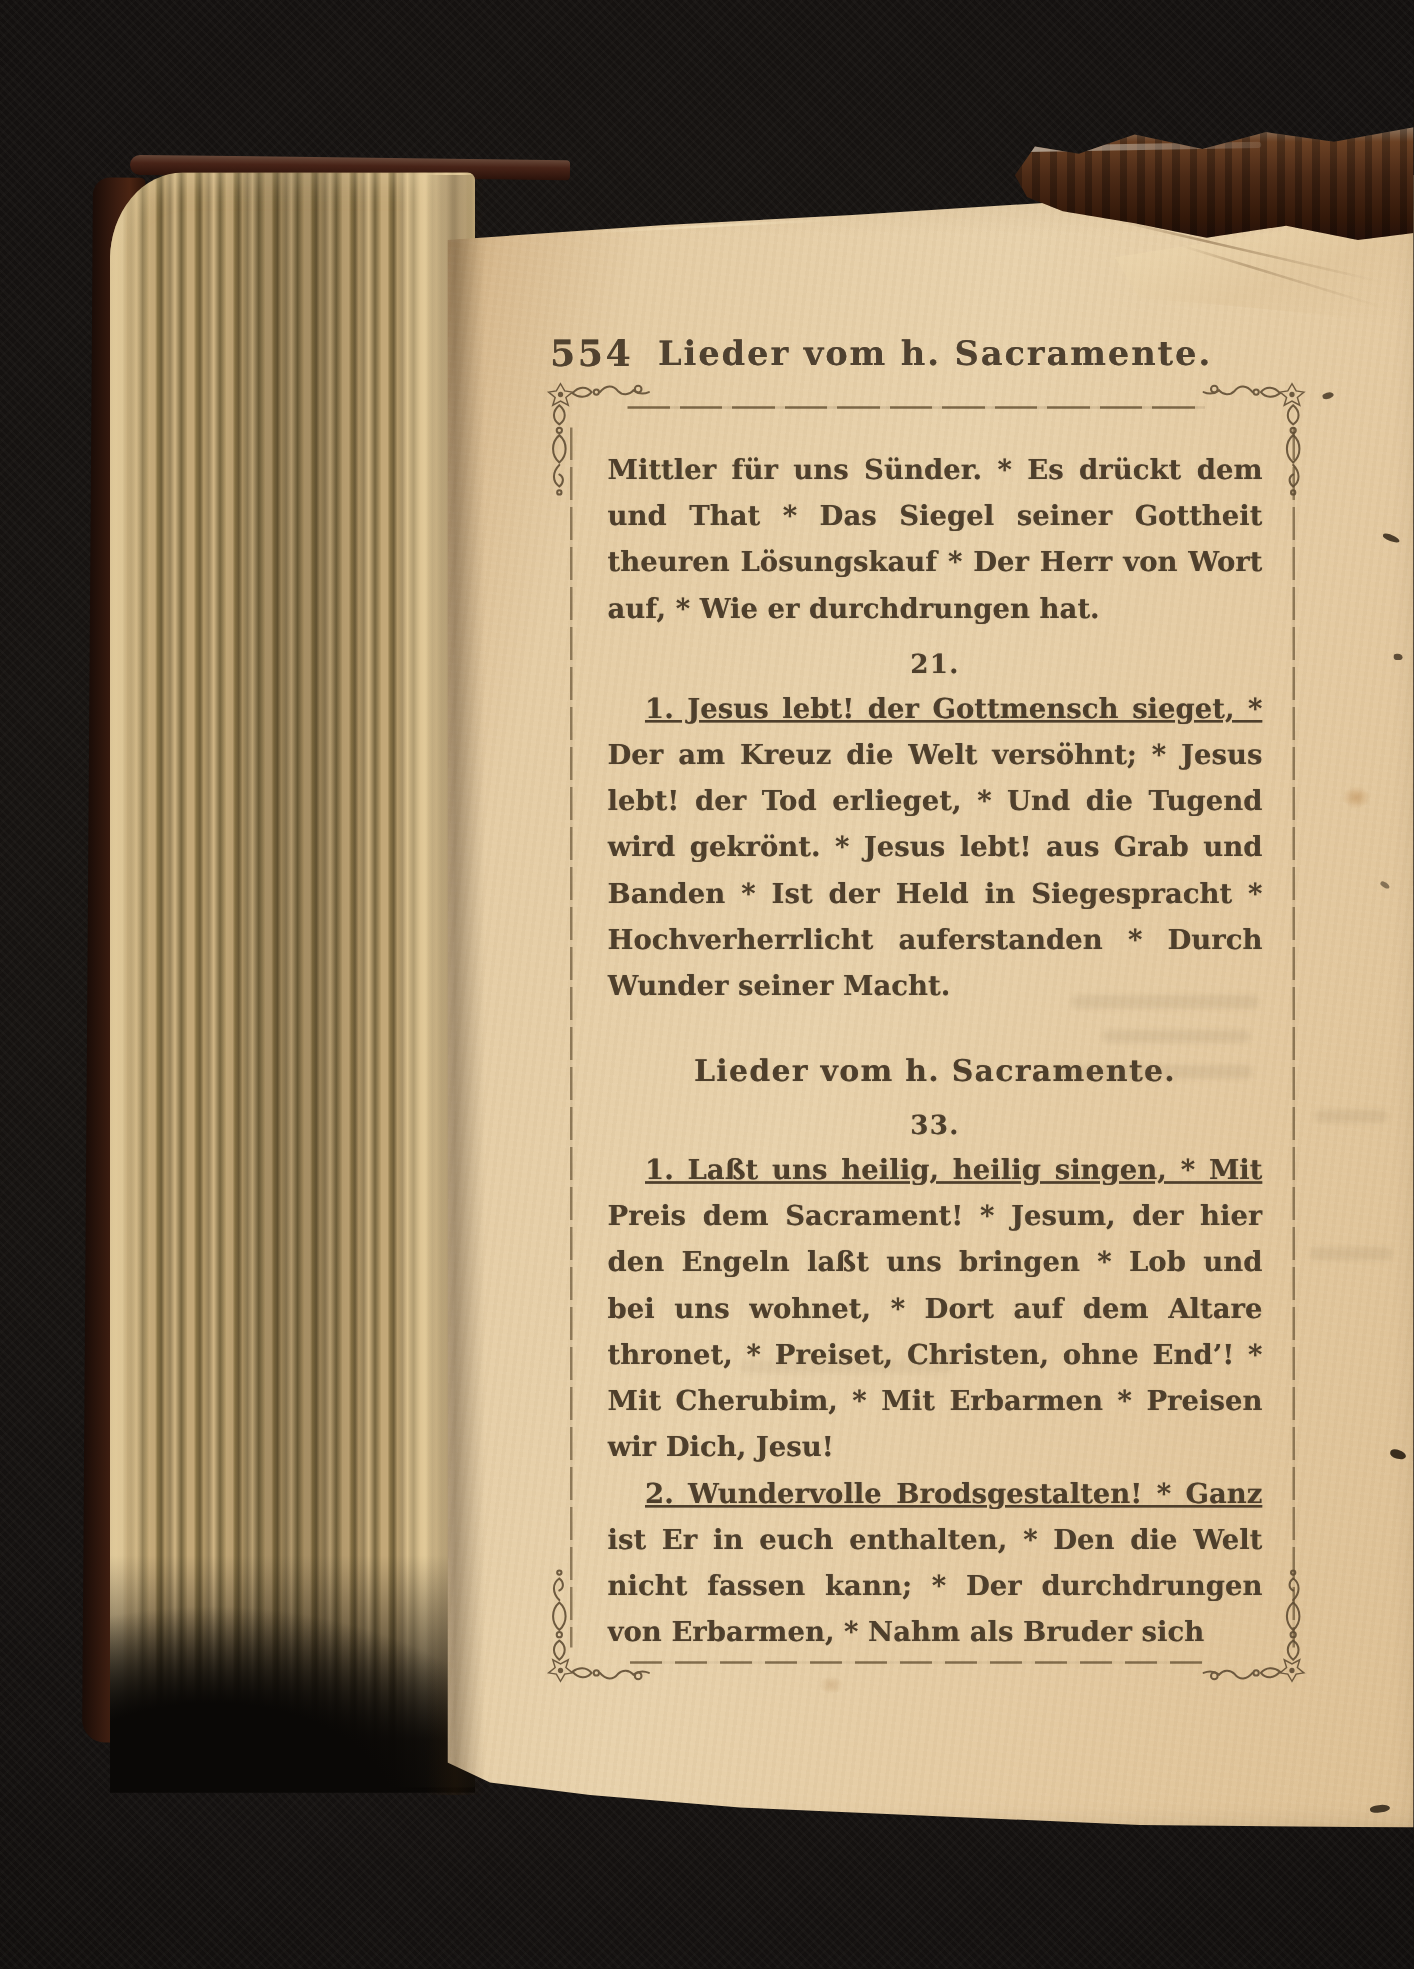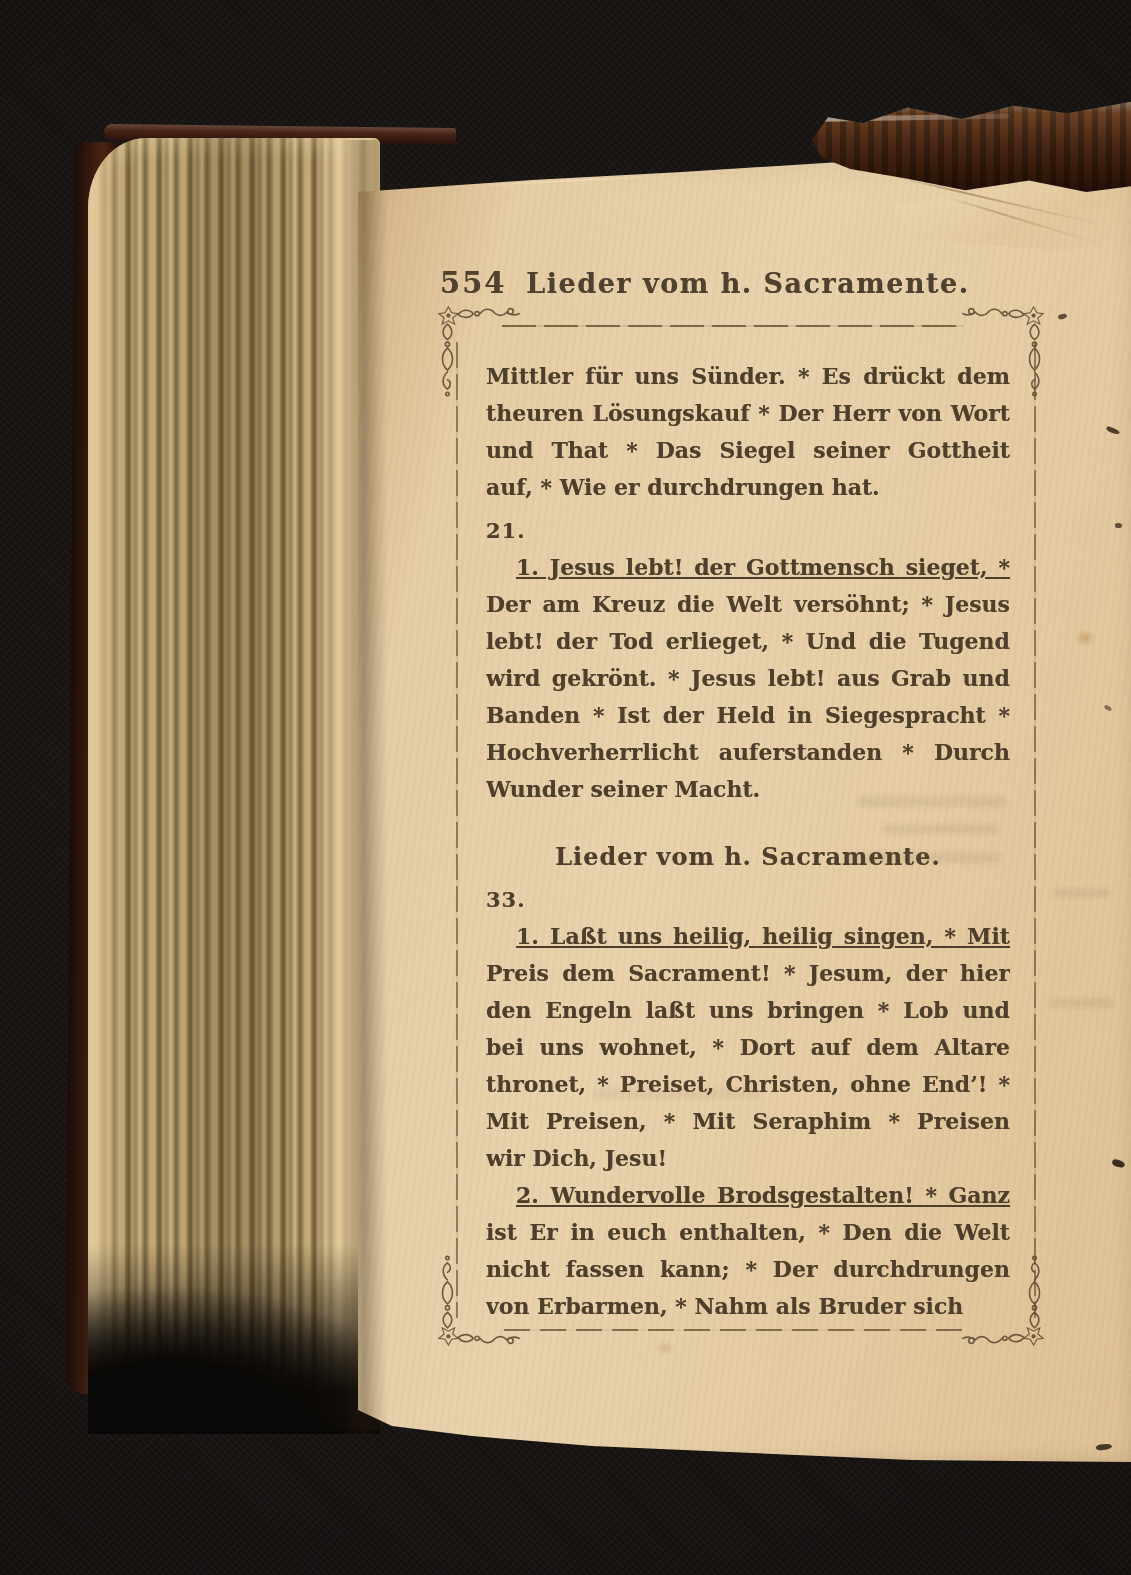--- a/index.html
+++ b/index.html
@@ -114,21 +114,21 @@
   
   .text-column{
     left:134px;top:230px;width:524px;
     font-size:22px;line-height:37px;font-weight:bold;color:#4e3f2c;
     text-shadow:0 0 .6px rgba(78,63,44,.55);
   }
   .para{margin:0;}
   .tl{text-align:justify;text-align-last:justify;height:37px;overflow:hidden;}
   .tl.last{text-align-last:left;}
   .tl.first{text-indent:30px;text-decoration:underline;}
-  .hymn-number{margin-top:6px;height:37px;font-size:21px;letter-spacing:1px;}
+  .hymn-number{text-align:center;margin-top:6px;height:37px;font-size:21px;letter-spacing:1px;}
   .section-heading{text-align:center;margin-top:30px;margin-bottom:4px;height:37px;font-size:24px;letter-spacing:1px;}
   
   .stain{border-radius:50%;}
   .stain.rust1{left:718px;top:498px;width:30px;height:24px;background:radial-gradient(closest-side, rgba(168,110,48,.38), transparent 75%);}
   .stain.rust2{left:300px;top:1210px;width:26px;height:20px;background:radial-gradient(closest-side, rgba(150,100,45,.22), transparent 75%);}
   .speck{background:rgba(62,48,30,.8);border-radius:40% 60% 50% 50%;}
   .speck.s1{left:706px;top:186px;width:9px;height:5px;transform:rotate(-18deg);}
   .speck.s2{left:754px;top:300px;width:14px;height:5px;transform:rotate(20deg);background:rgba(50,38,22,.85);}
   .speck.s3{left:763px;top:395px;width:7px;height:5px;}
   .speck.s4{left:752px;top:578px;width:8px;height:4px;transform:rotate(30deg);opacity:.7;}
@@ -211,43 +211,43 @@
   <svg class="orn orn-bl">
       <use href="#flourish"></use>
     </svg>
   <svg class="orn orn-br">
       <use href="#flourish"></use>
     </svg>
 
   <div class="text-column">
       <div class="para">
         <div class="tl">Mittler für uns Sünder. * Es drückt dem</div>
+        <div class="tl">und That * Das Siegel seiner Gottheit</div>
         <div class="tl">theuren Lösungskauf * Der Herr von Wort</div>
-        <div class="tl">und That * Das Siegel seiner Gottheit</div>
         <div class="tl last">auf, * Wie er durchdrungen hat.</div>
       </div>
       <div class="hymn-number">21.</div>
       <div class="para">
         <div class="tl first">1. Jesus lebt! der Gottmensch sieget, *</div>
         <div class="tl">Der am Kreuz die Welt versöhnt; * Jesus</div>
         <div class="tl">lebt! der Tod erlieget, * Und die Tugend</div>
         <div class="tl">wird gekrönt. * Jesus lebt! aus Grab und</div>
         <div class="tl">Banden * Ist der Held in Siegespracht *</div>
         <div class="tl">Hochverherrlicht auferstanden * Durch ein</div>
         <div class="tl last">Wunder seiner Macht.</div>
       </div>
       <div class="section-heading">Lieder vom h. Sacramente.</div>
       <div class="hymn-number">33.</div>
       <div class="para">
         <div class="tl first">1. Laßt uns heilig, heilig singen, * Mit</div>
         <div class="tl">Preis dem Sacrament! * Jesum, der hier</div>
         <div class="tl">den Engeln laßt uns bringen * Lob und</div>
         <div class="tl">bei uns wohnet, * Dort auf dem Altare</div>
         <div class="tl">thronet, * Preiset, Christen, ohne End’! *</div>
-        <div class="tl">Mit Preisen, * Mit Seraphim * Preisen</div>
+        <div class="tl">Mit Cherubim, * Mit Erbarmen * Preisen</div>
         <div class="tl last">wir Dich, Jesu!</div>
       </div>
       <div class="para">
         <div class="tl first">2. Wundervolle Brodsgestalten! * Ganz</div>
         <div class="tl">ist Er in euch enthalten, * Den die Welt</div>
         <div class="tl">nicht fassen kann; * Der durchdrungen</div>
         <div class="tl last">von Erbarmen, * Nahm als Bruder sich</div>
       </div>
     </div>
 

